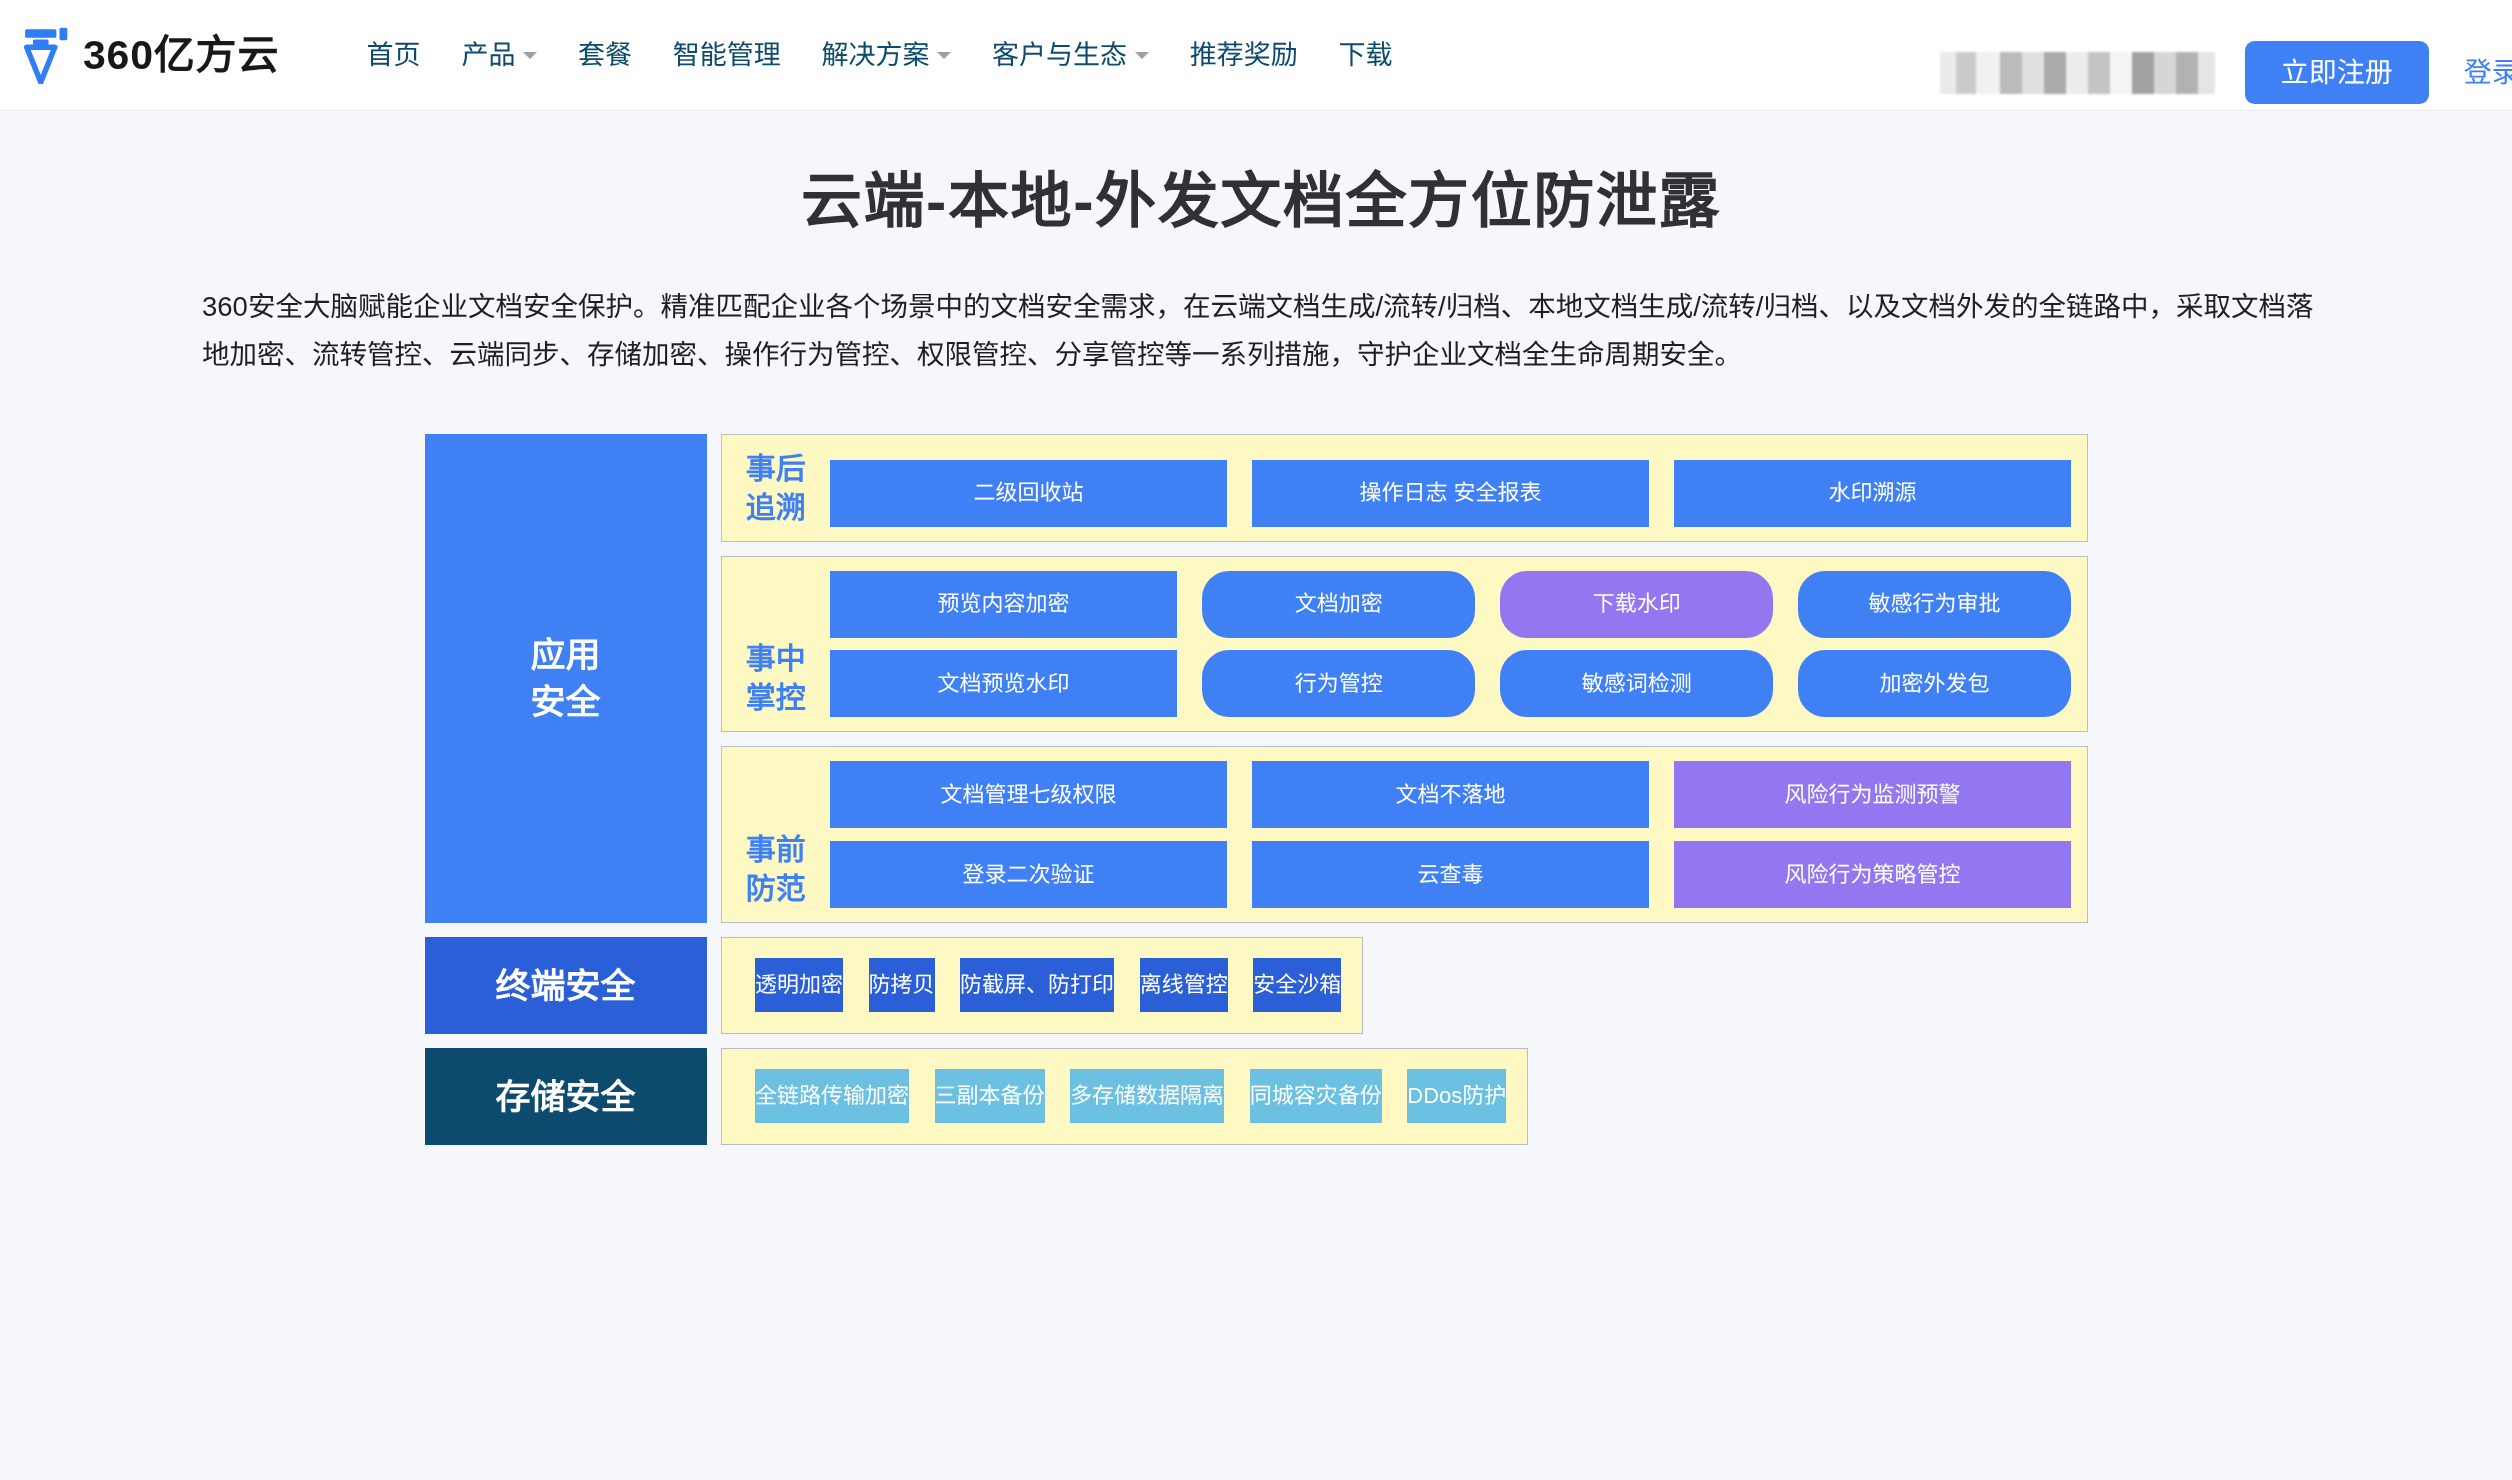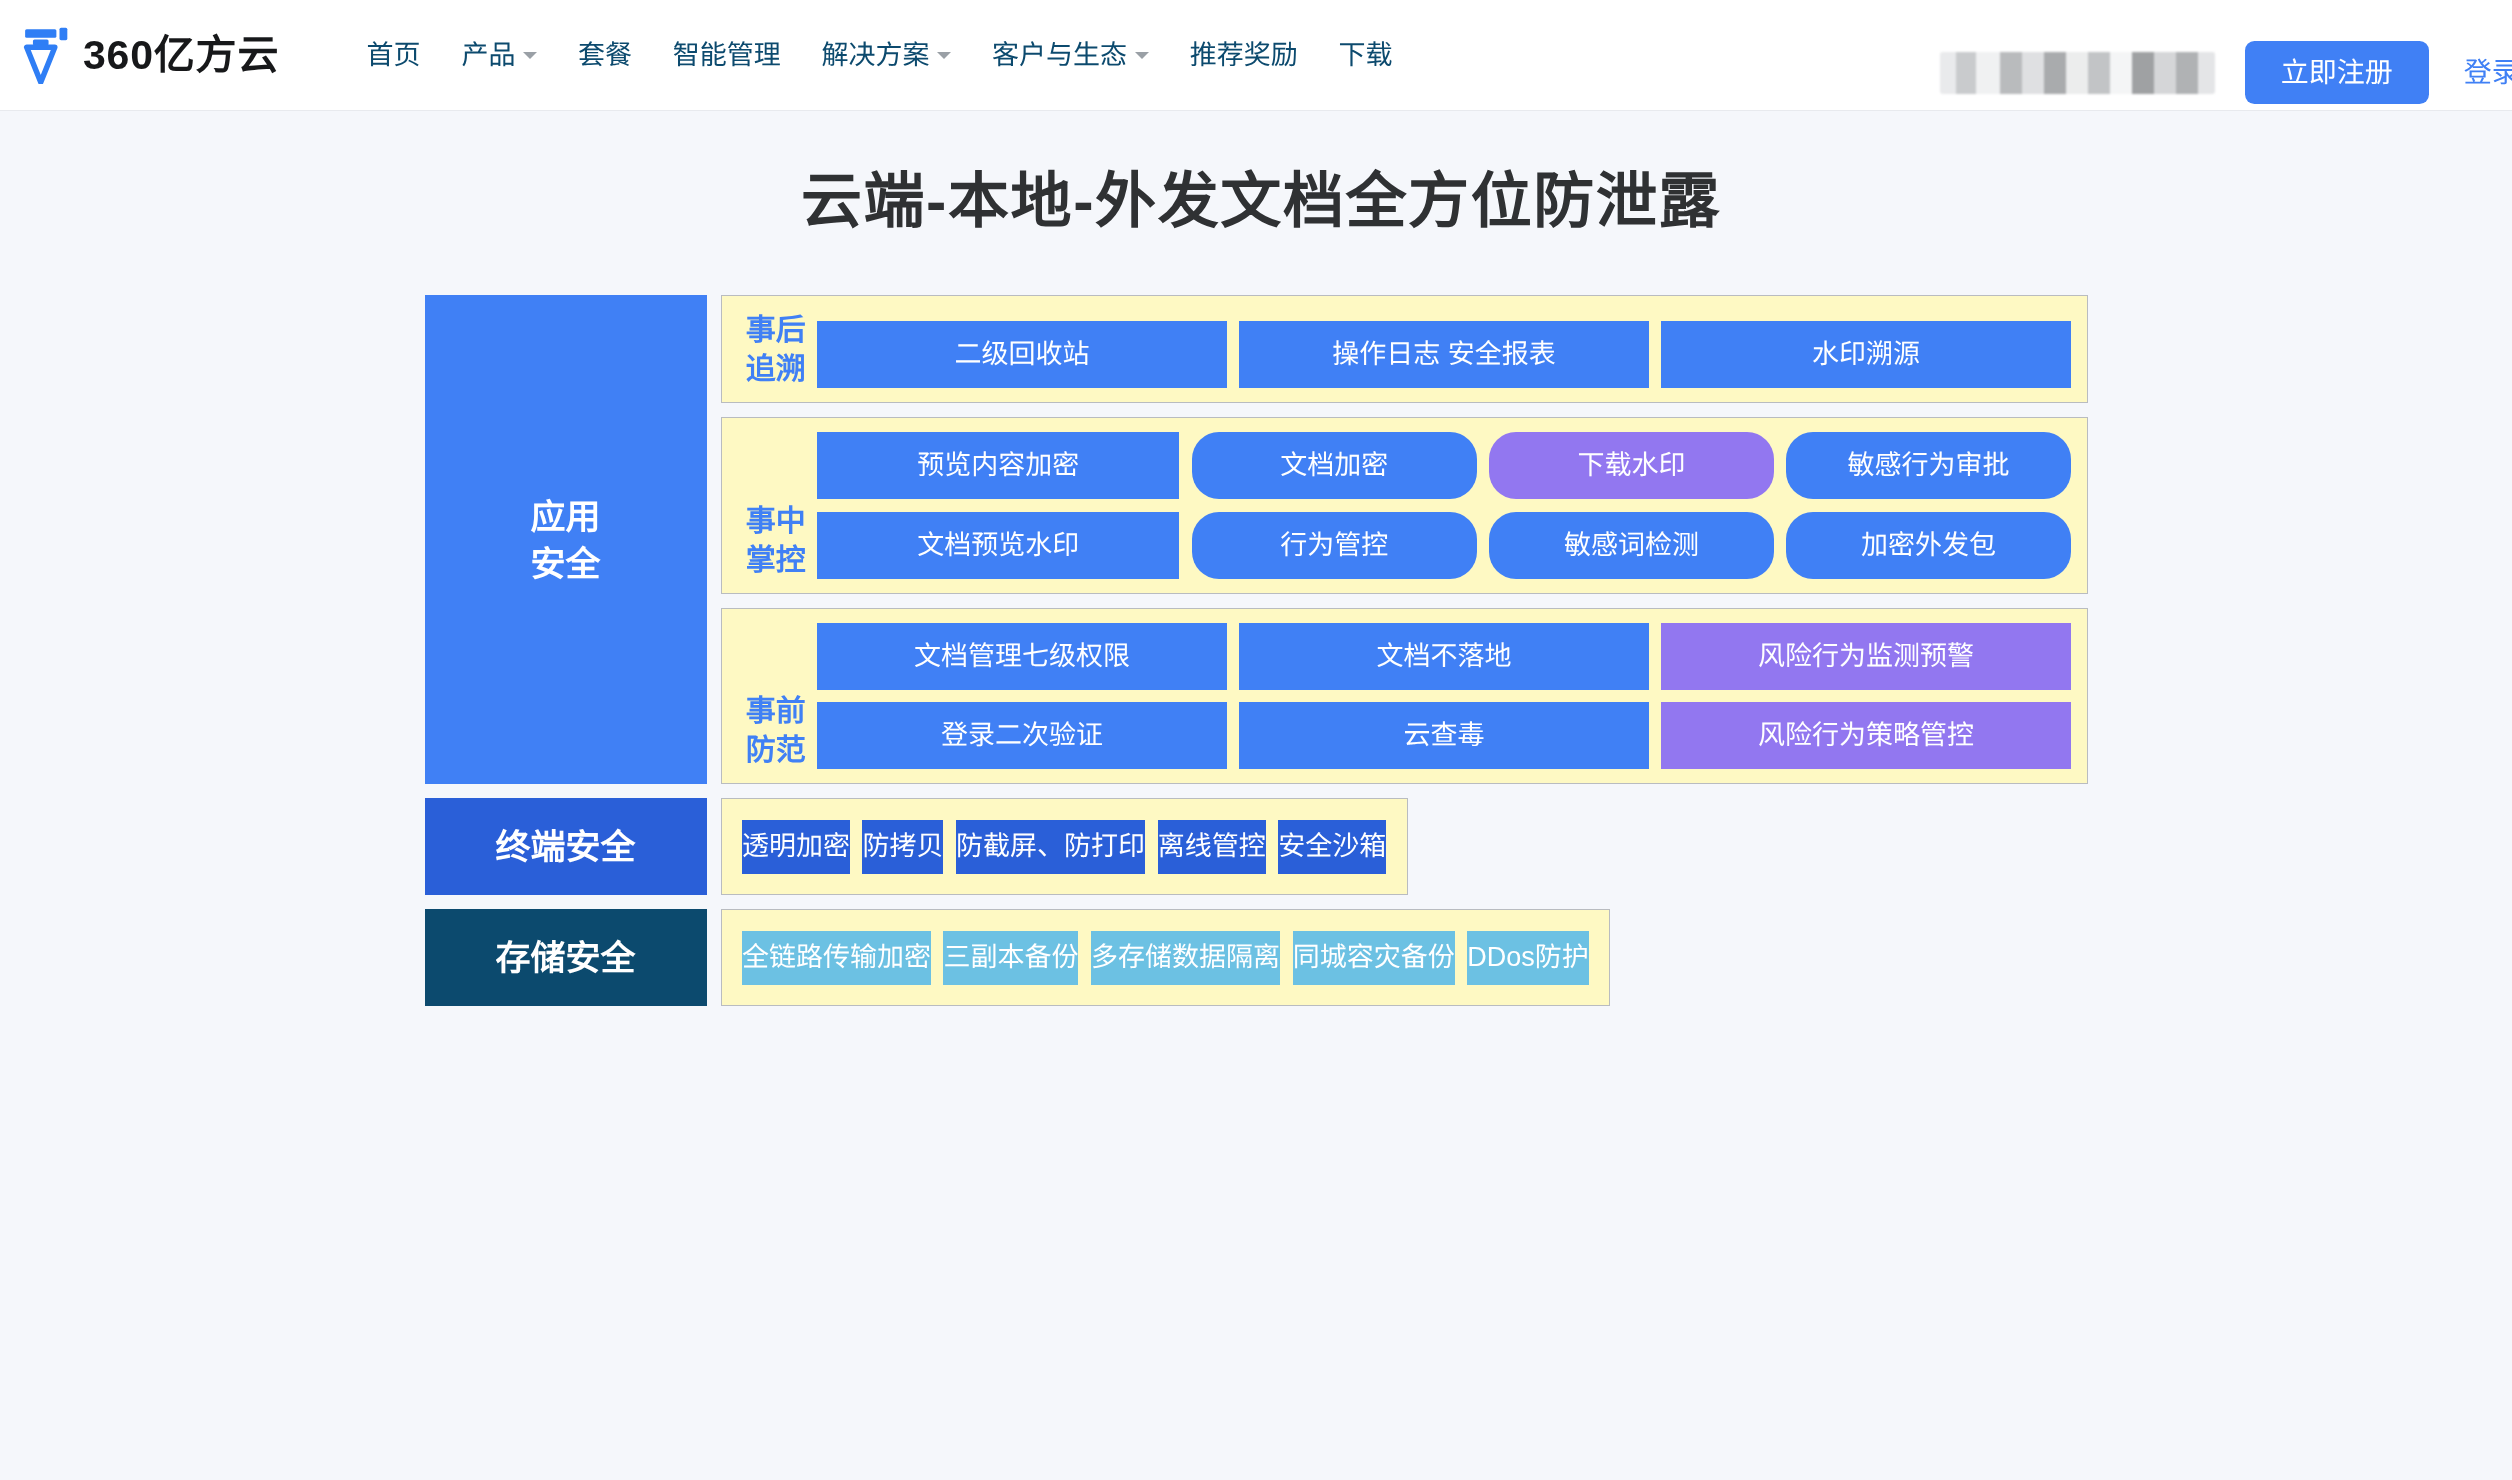--- a/index.html
+++ b/index.html
@@ -173,25 +173,26 @@
   .panel-grid{
     flex:1 1 auto;
     display:flex;flex-direction:column;gap:12.6px;
   }
   .tile-row{display:flex;gap:12.6px;}
   .tile{
     flex:1 1 0;
     height:67px;
     display:flex;align-items:center;justify-content:center;
     color:#ffffff;
-    font-size:27px;
+    font-size:22px;
     background:#4080f5;
     white-space:nowrap;
     cursor:pointer;
     line-height:1;
+    margin-left:13px;
   }
   .tile.purple{background:#9277f0;}
   .tile.darkblue{background:#2a5fd8;}
   .tile.lightblue{background:#6cc1e3;}
   .tile.w-wide{flex:1.12 1 0;}
   .tile.w-narrow{flex:0.88 1 0;border-radius:27px;}
 
   .panel.no-label{padding-left:19px;}
   .panel.no-label .panel-grid{flex:1 1 auto;}
   .panel.bottom{padding:20.4px 20.4px;}
@@ -246,20 +247,21 @@
 
   <div class="header-right">
     <div class="redacted"></div>
     <button class="btn-register">立即注册</button>
     <span class="btn-login">登录</span>
   </div>
 </div>
 
 <div class="hero">
   <h1 class="hero-title">云端-本地-外发文档全方位防泄露</h1>
+  <p class="hero-desc">360安全大脑赋能企业文档安全保护。精准匹配企业各个场景中的文档安全需求，在云端文档生成/流转/归档、本地文档生成/流转/归档、以及文档外发的全链路中，采取文档落地加密、流转管控、云端同步、存储加密、操作行为管控、权限管控、分享管控等一系列措施，守护企业文档全生命周期安全。</p>
 </div>
 
 <div class="diagram">
 
   <div class="diagram-row">
     <div class="side-label app">
       <div>
         <div>应用</div>
         <div>安全</div>
       </div>

